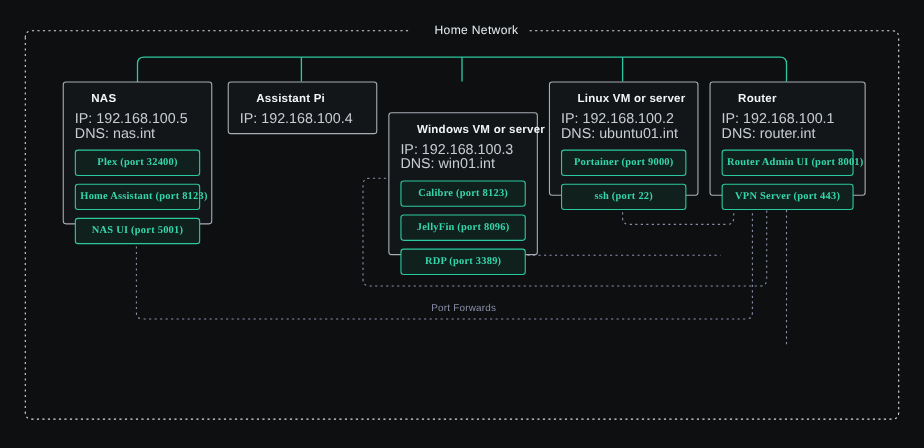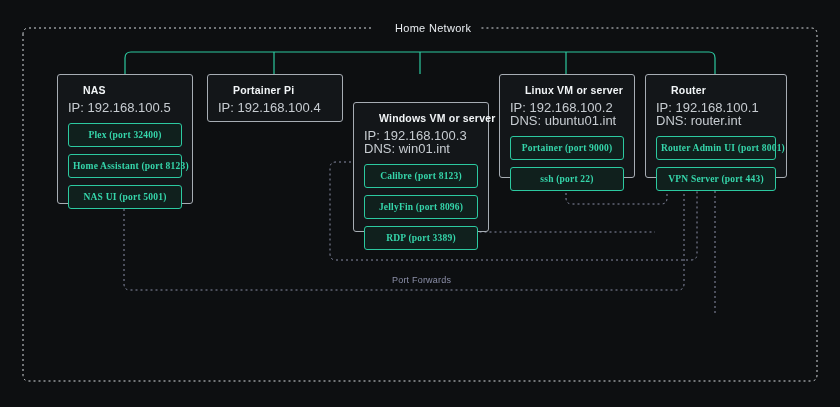--- a/index.html
+++ b/index.html
@@ -118,29 +118,30 @@
     <g>
       <path d="M 715 176 L 711 183 L 719 183 Z" fill="#c7ccd1"></path>
     </g>
   </svg>
 
   <div class="net-title" style="left:386px;top:22px;">Home Network</div>
 
   <div class="node" style="left:57px;top:74px;width:136px;height:130px;">
     <div class="node-title">NAS</div>
     <div class="node-meta">IP: 192.168.100.5</div>
+    <div class="node-meta">DNS: nas.int</div>
     <div class="svc-list">
       <div class="svc">Plex (port 32400)</div>
       <div class="svc">Home Assistant (port 8123)</div>
       <div class="svc">NAS UI (port 5001)</div>
     </div>
   </div>
 
   <div class="node" style="left:207px;top:74px;width:136px;height:48px;">
-    <div class="node-title">Portainer Pi</div>
+    <div class="node-title">Assistant Pi</div>
     <div class="node-meta">IP: 192.168.100.4</div>
   </div>
 
   <div class="node" style="left:353px;top:74px;width:136px;height:130px;margin-top:28px;">
     <div class="node-title">Windows VM or server</div>
     <div class="node-meta">IP: 192.168.100.3</div>
     <div class="node-meta">DNS: win01.int</div>
     <div class="svc-list">
       <div class="svc">Calibre (port 8123)</div>
       <div class="svc">JellyFin (port 8096)</div>

